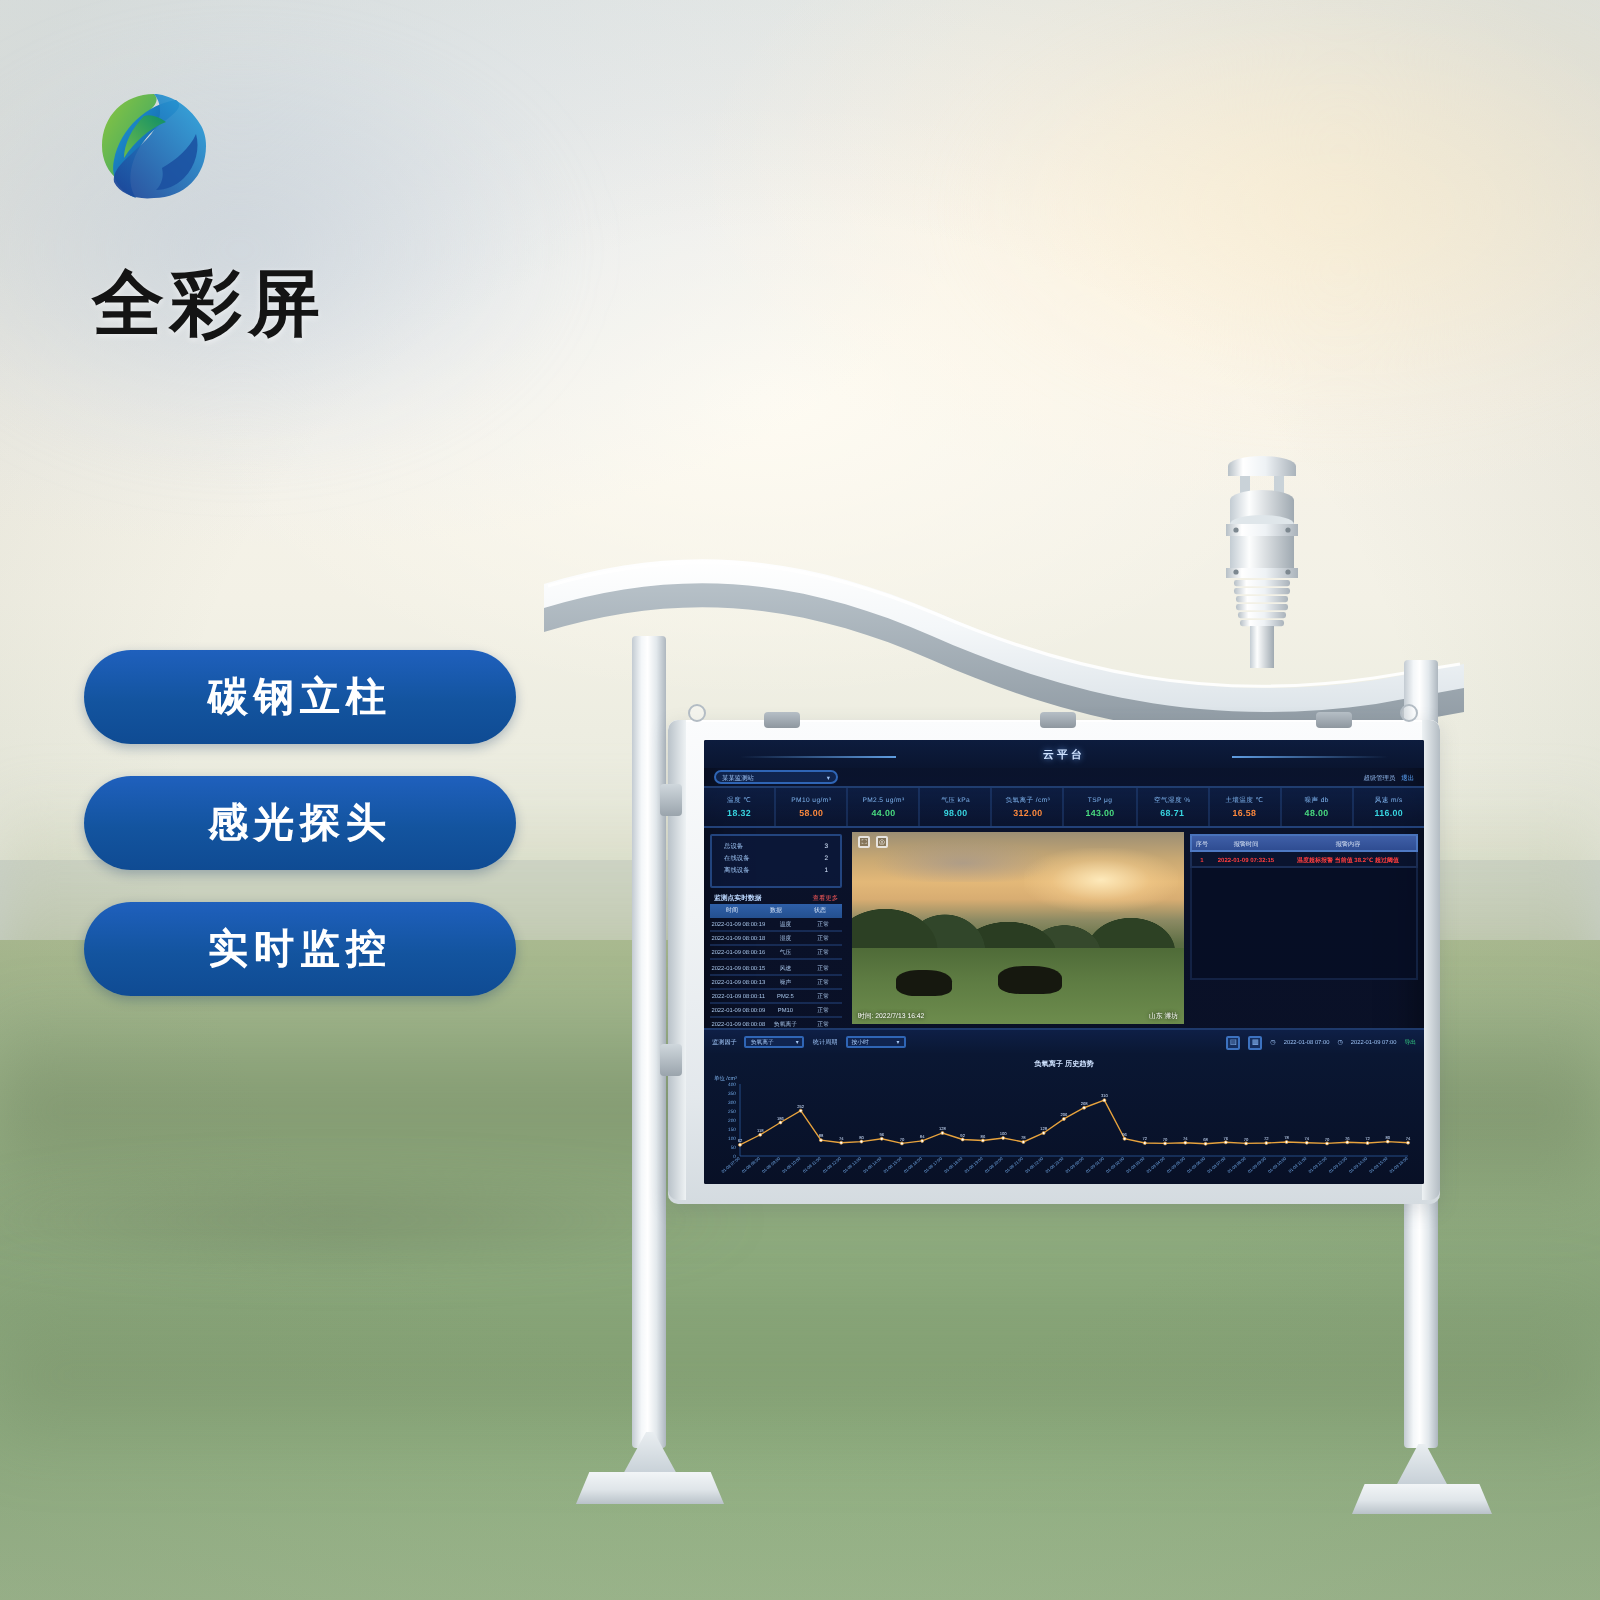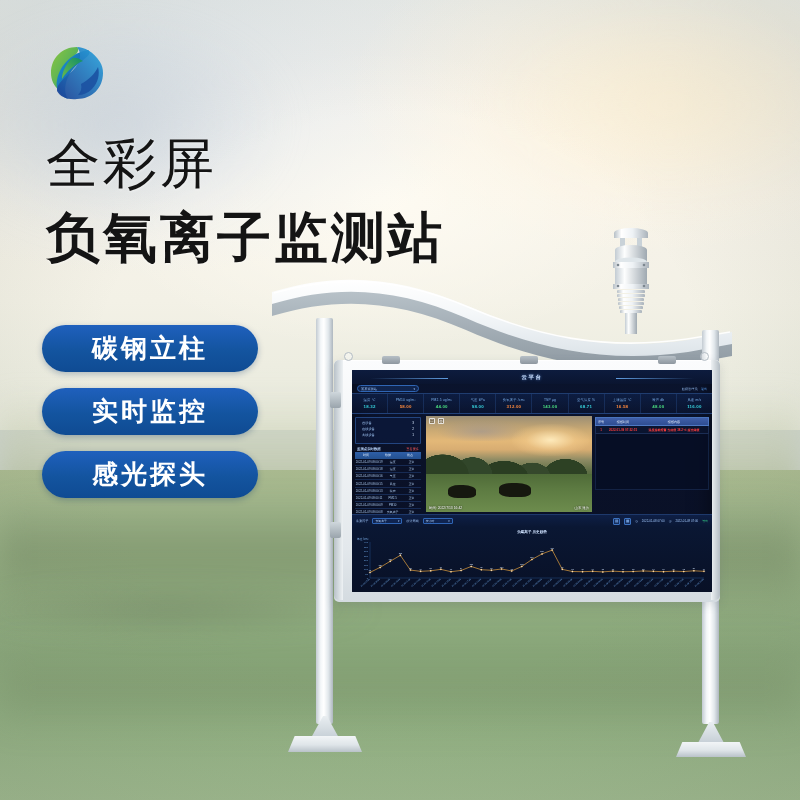--- a/index.html
+++ b/index.html
@@ -64,36 +64,36 @@
   .brand { position:absolute; left:48px; top:44px; display:flex; align-items:center; gap:10px; }
   .brand-mark { width:58px; height:58px; position:relative; }
   .brand-name {
     font-size:37px; font-weight:bold; color:#1b1b1b; letter-spacing:1px;
     font-family:"DejaVu Sans","Liberation Sans",sans-serif; line-height:1;
   }
   .brand-reg { font-size:12px; color:#2a2a2a; vertical-align:super; margin-left:2px; }
 
   .headline1 {
     position:absolute; left:46px; top:128px;
-    font-size:54px; font-weight:normal; color:#141414; letter-spacing:3px;
+    font-size:36px; font-weight:bold; color:#141414; letter-spacing:3px;
     font-family:"DejaVu Sans","Liberation Sans",sans-serif;
     text-shadow:0 1px 3px rgba(255,255,255,.55);
   }
   .headline2 {
     position:absolute; left:46px; top:202px;
     font-size:54px; font-weight:bold; color:#141414; letter-spacing:3px;
     font-family:"DejaVu Sans","Liberation Sans",sans-serif;
     text-shadow:0 1px 3px rgba(255,255,255,.55);
   }
 
   .pills { position:absolute; left:42px; top:325px; display:flex; flex-direction:column; gap:16px; }
   .pill {
     width:216px; height:47px; border-radius:24px;
     background:linear-gradient(180deg,#1f60bd 0%,#13549f 55%,#0f4b93 100%);
-    color:#fff; font-size:26px; font-weight:bold; letter-spacing:3px;
+    color:#fff; font-size:20px; font-weight:bold; letter-spacing:3px;
     display:flex; align-items:center; justify-content:center;
     font-family:"DejaVu Sans","Liberation Sans",sans-serif;
     box-shadow:0 2px 6px rgba(12,48,96,.28);
     cursor:pointer;
   }
 
   
   #kiosk { position:absolute; left:0; top:0; width:800px; height:800px; }
 
   
@@ -781,21 +781,20 @@
         <path d="M29,3 C14,3 3,14 3,29 C3,36 6,42 11,46 C9,36 13,24 22,16 C27,11 33,7 29,3 Z" fill="url(#lgA)"></path>
         <path d="M40,6 C26,8 12,20 9,36 C7,45 12,52 20,55 C14,46 18,31 29,21 C37,14 45,10 40,6 Z" fill="url(#lgB)"></path>
         <path d="M52,18 C46,8 36,3 29,3 C34,9 33,18 25,26 C16,35 8,40 9,47 C12,53 20,56 29,55 C44,55 55,44 55,29 C55,25 54,21 52,18 Z" fill="url(#lgC)" opacity=".92"></path>
         <path d="M24,14 C18,20 14,28 14,35 C19,27 27,20 35,17 C31,14 27,13 24,14 Z" fill="url(#lgD)" opacity=".95"></path>
         <path d="M33,40 C40,36 47,30 50,23 C52,30 50,39 44,45 C40,49 35,51 30,51 C33,48 34,44 33,40 Z" fill="#1a4fa0" opacity=".85"></path>
       </svg>
     </div>
   </div>
 
   <div class="headline1">全彩屏</div>
-  <div class="headline2">负氧离子监测站</div>
 
   <div class="pills" id="pills">
       <div class="pill">碳钢立柱</div>
+      <div class="pill">感光探头</div>
       <div class="pill">实时监控</div>
-      <div class="pill">感光探头</div>
     </div>
 
 </div>
 
 </body></html>

